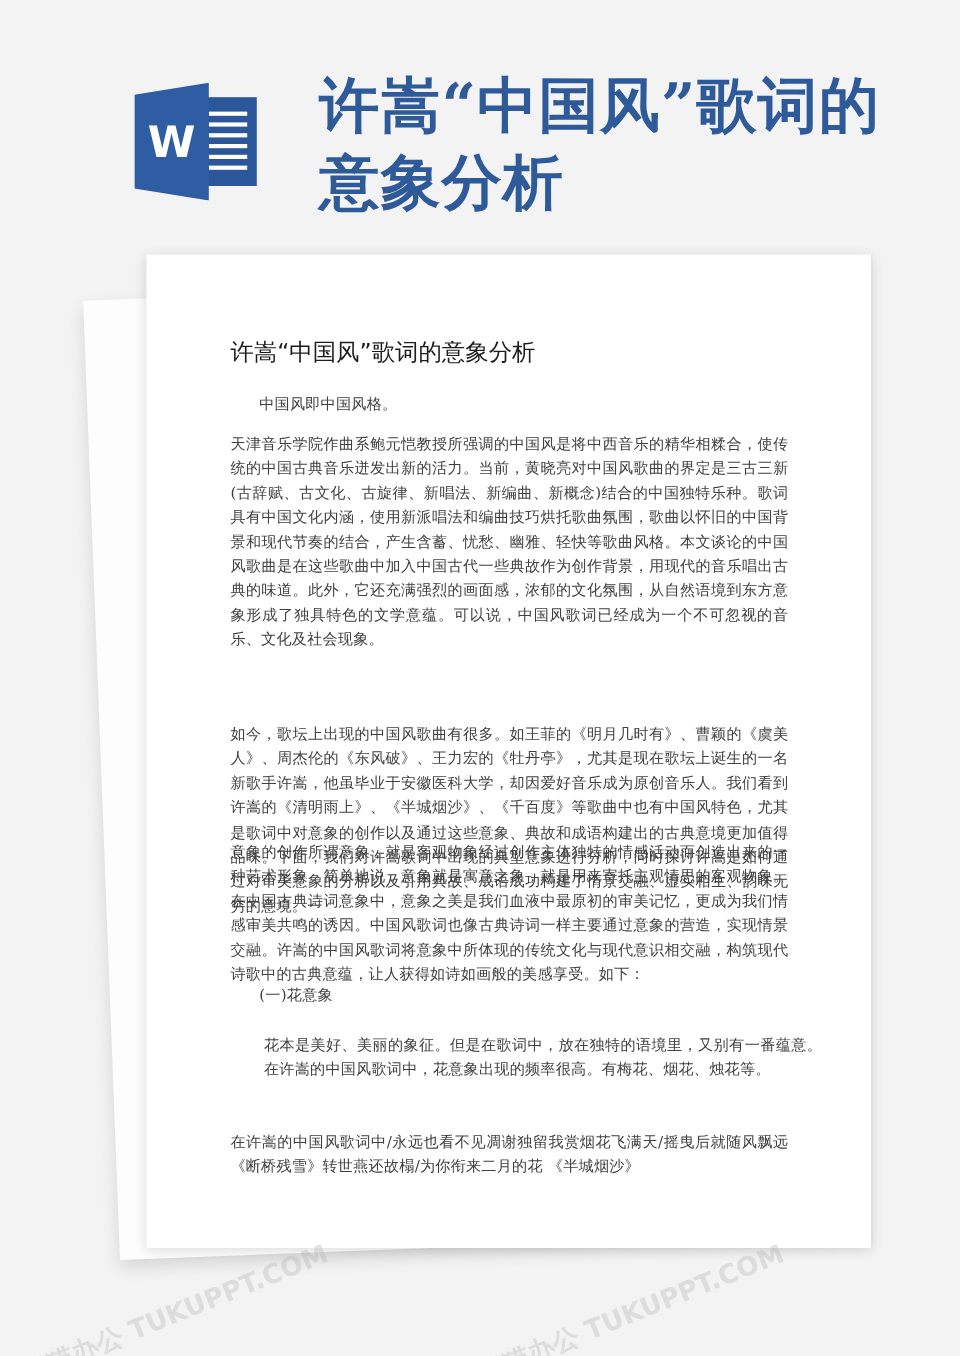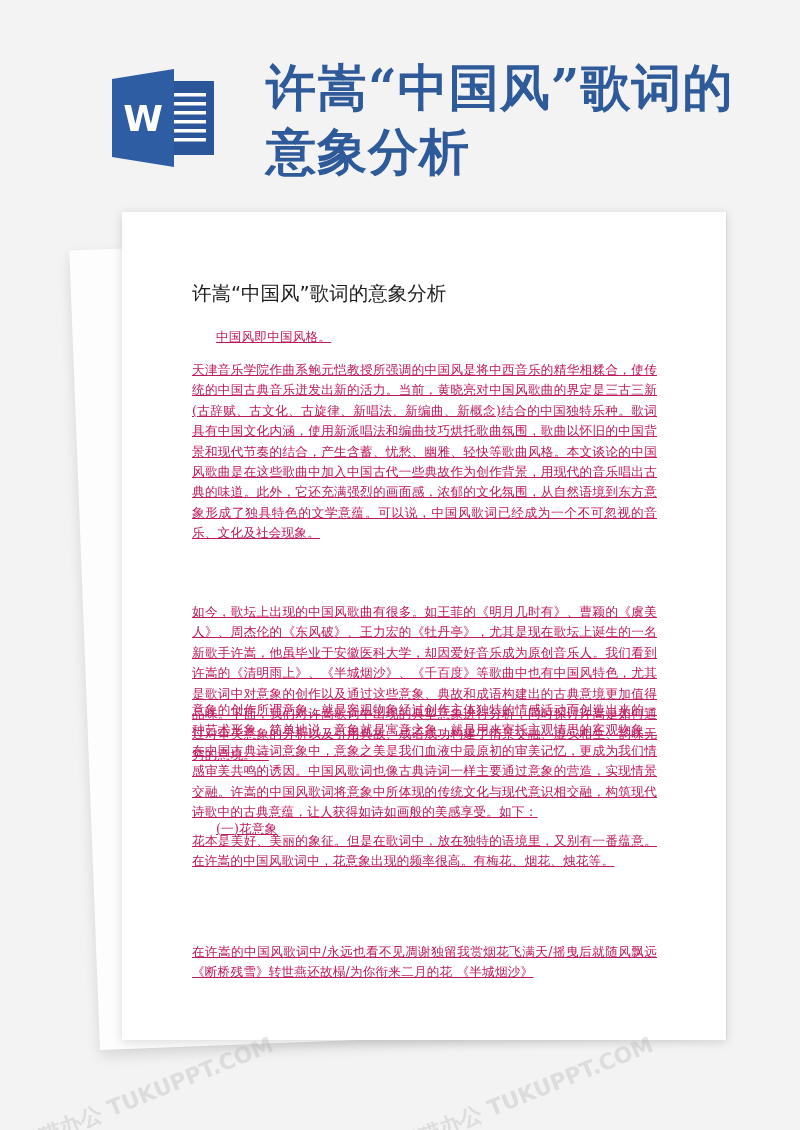--- a/index.html
+++ b/index.html
@@ -27,30 +27,30 @@
     background: #ffffff;
     box-shadow: 0 2px 10px rgba(0,0,0,0.14), 1px 0 0 #e6e6e6;
   }
   .doc-title {
     position: absolute; left: 192px; top: 280px;
     font-family: "DejaVu Sans", "Liberation Sans", sans-serif;
     font-size: 19.5px; color: #1c1c1c; line-height: 28px; white-space: nowrap;
   }
   .body-text {
     position: absolute; left: 192px; width: 465px;
-    font-size: 12.6px; line-height: 20.4px; color: #be185d;
-    text-align: justify; letter-spacing: 0.2px; text-decoration: underline;
+    font-size: 12.6px; line-height: 20.4px; color: #404040;
+    text-align: justify; letter-spacing: 0.2px;
   }
   .indent { padding-left: 24px; }
   .p1 { top: 327px; }
   .p2 { top: 360px; }
   .p3 { top: 571px; margin-top: 31px; }
   .p4 { top: 700px; }
   .p5 { top: 819px; }
-  .p6 { top: 831px; }
+  .p6 { top: 861px; margin-left: 28px; }
   .p7 { top: 942px; }
   .watermark {
     position: absolute; color: rgba(180,180,180,0.35);
     font-family: "DejaVu Sans", "Liberation Sans", sans-serif;
     font-size: 22px; font-weight: bold; transform: rotate(-22deg);
     white-space: nowrap; pointer-events: none;
   }
 </style>
 </head>
 <body>

